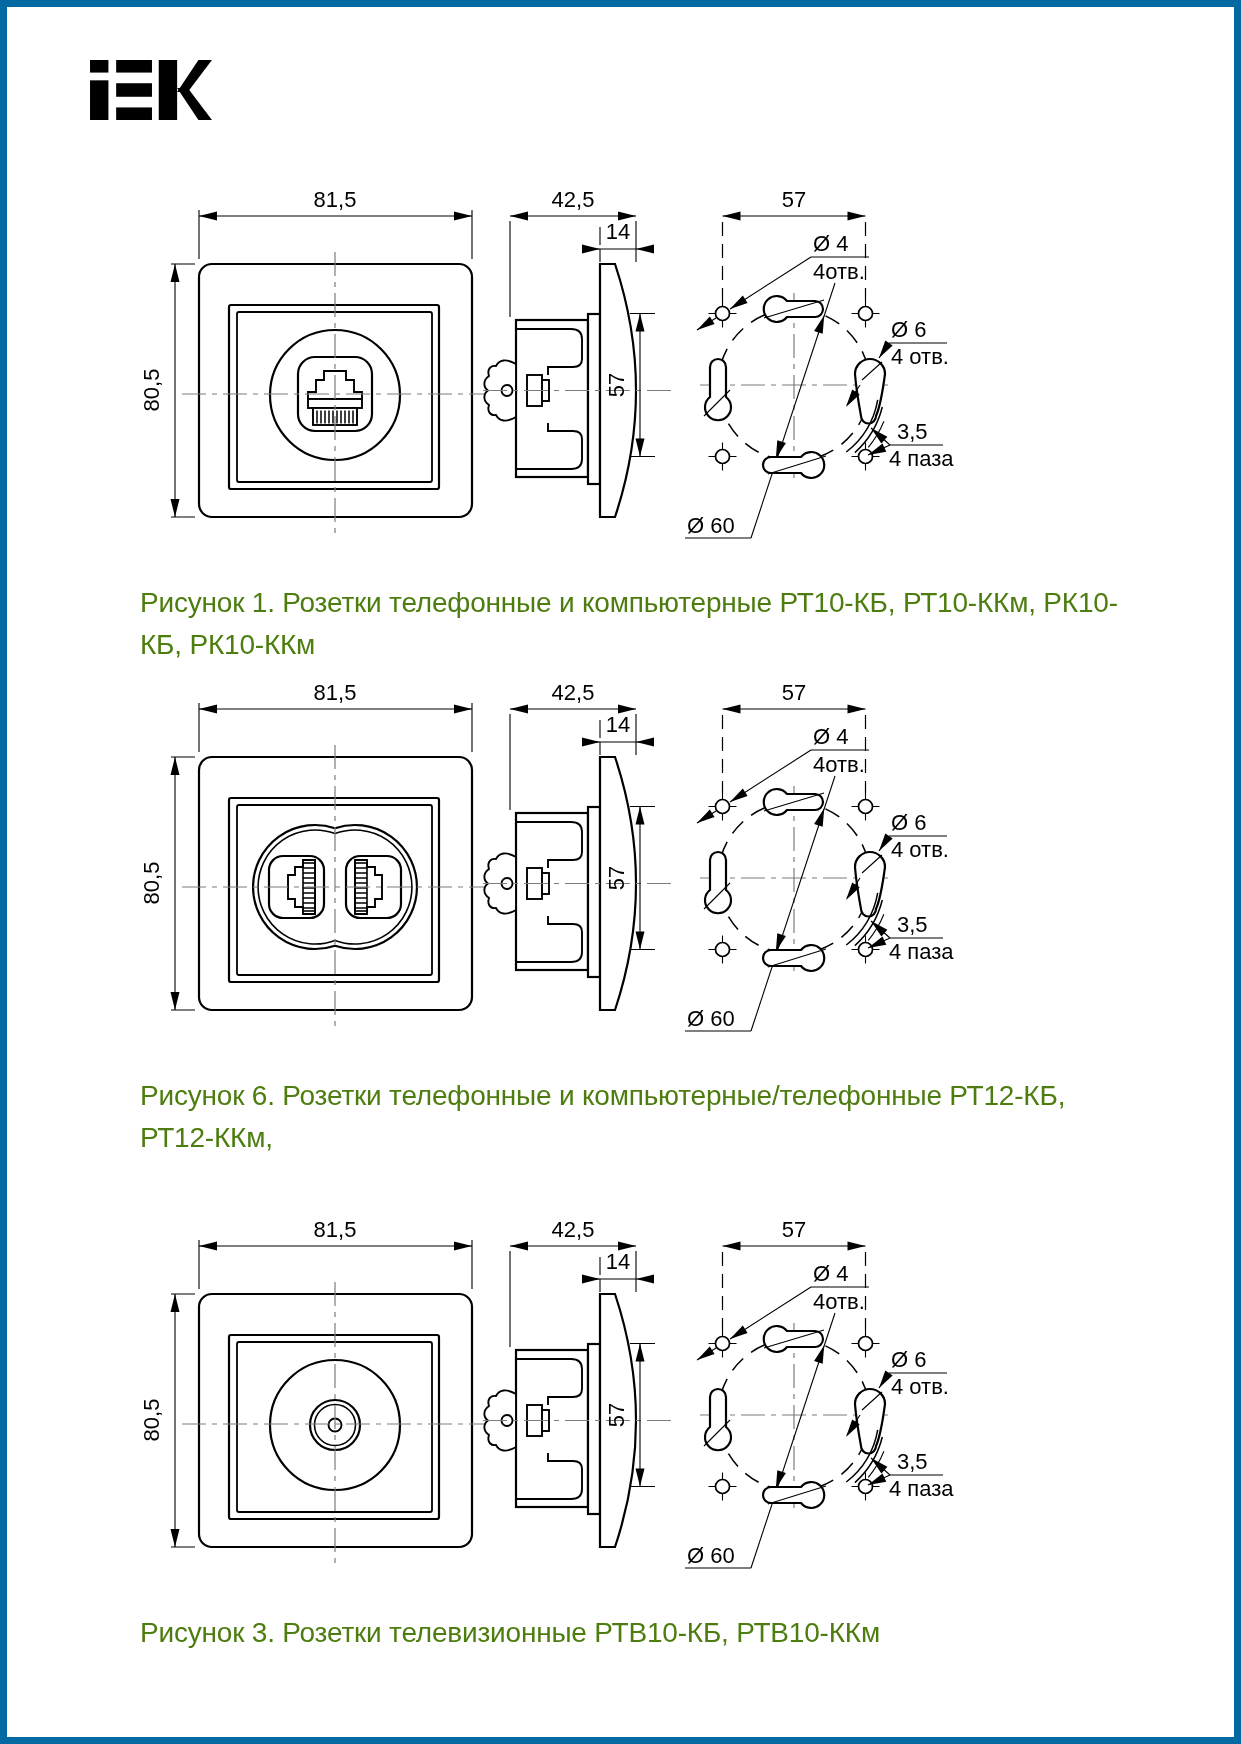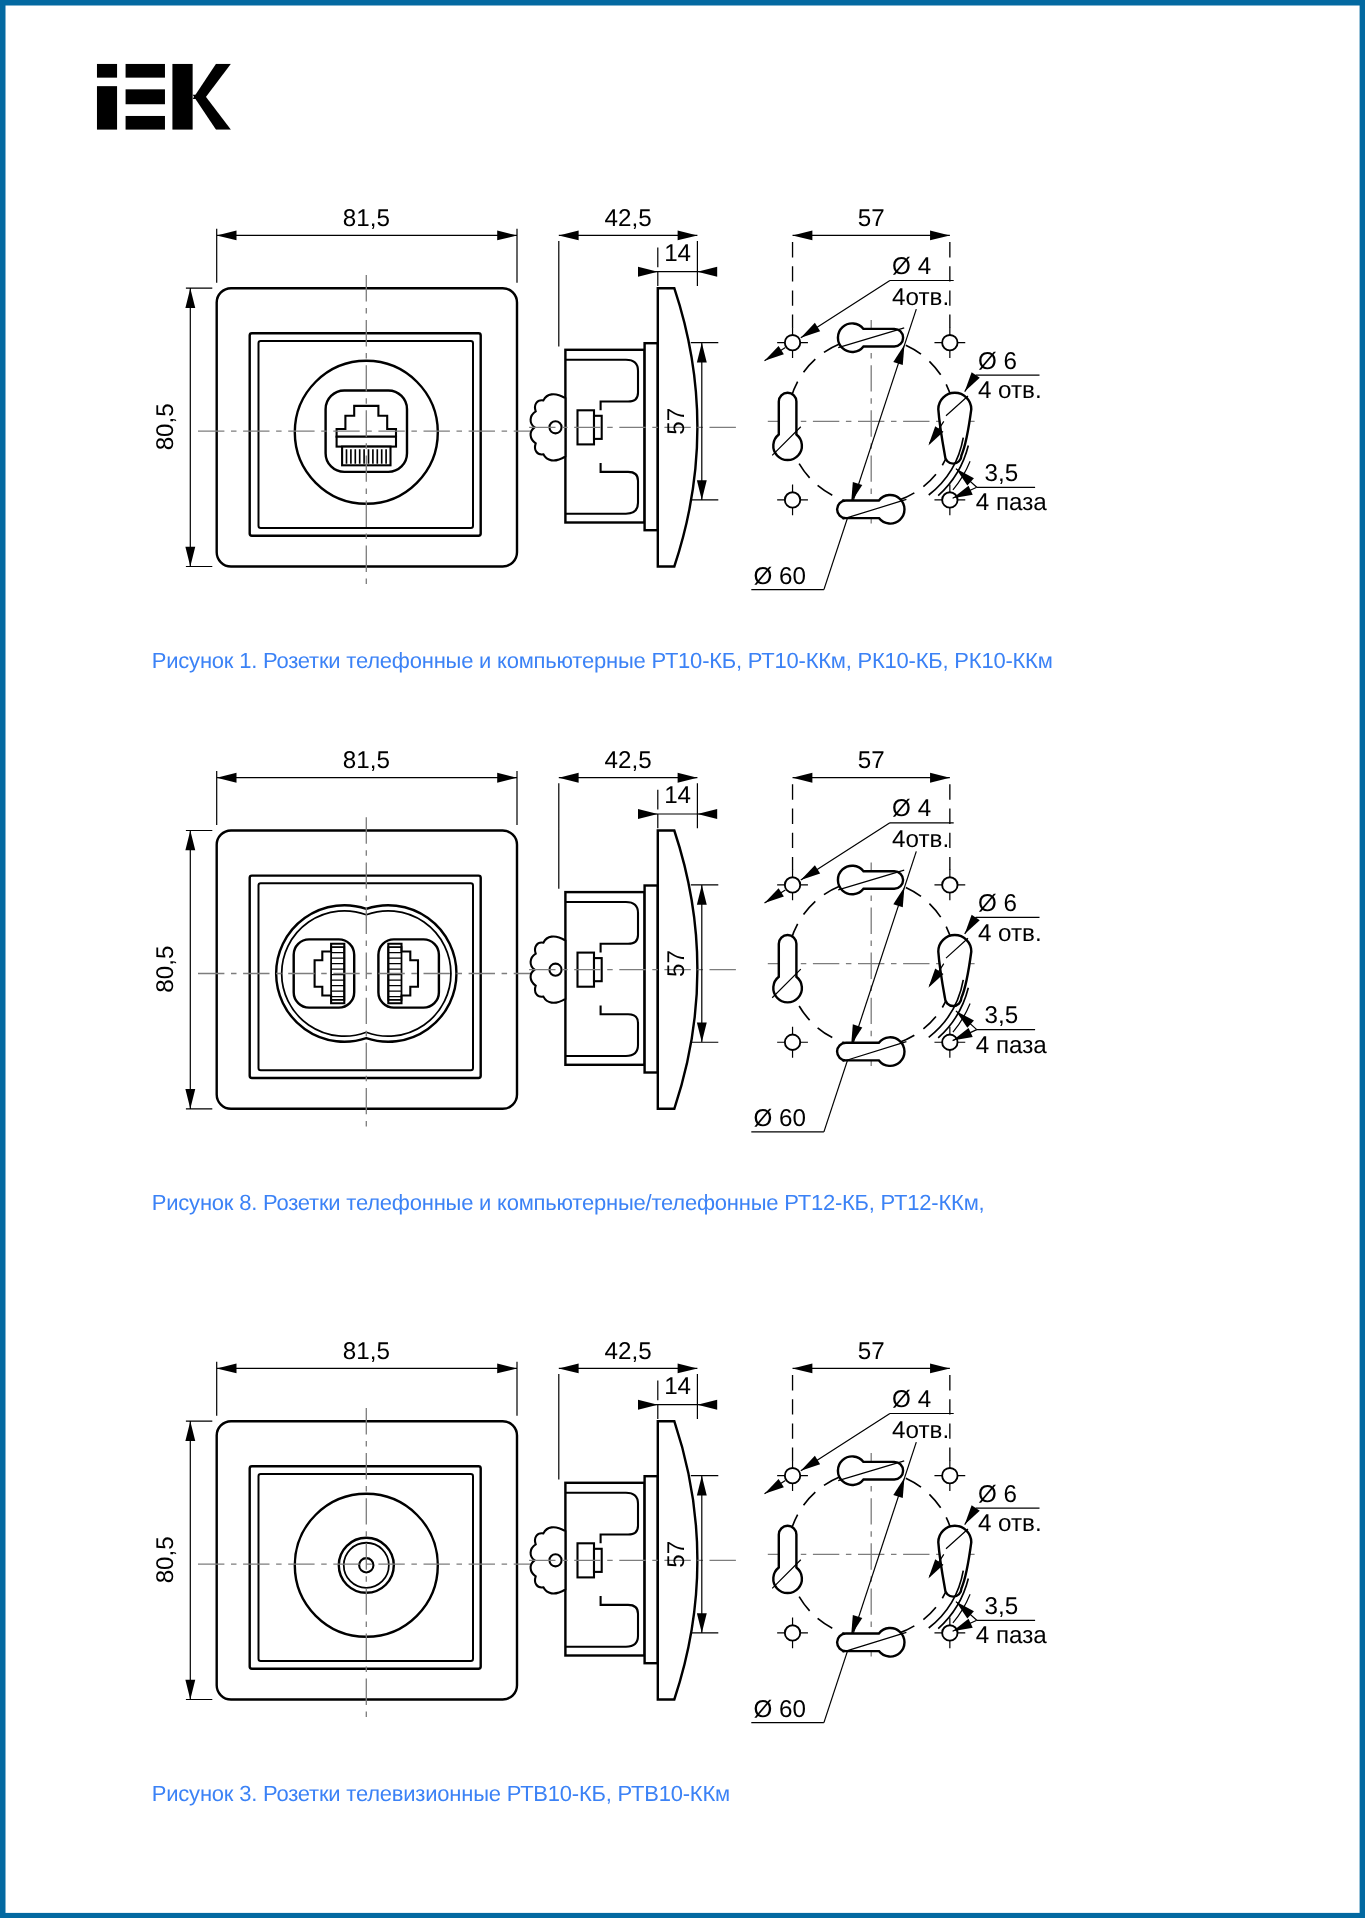--- a/index.html
+++ b/index.html
@@ -1,30 +1,30 @@
 <!DOCTYPE html>
 <html><head>
 <meta charset="utf-8">
 <style>
   html,body{margin:0;padding:0;background:#e8e8e8;}
   .page{
     position:relative;
     width:1241px;height:1744px;
     background:#fff;
-    border:5px solid #0369a1;
+    border:7px solid #0369a1;
     box-sizing:border-box;
     font-family:"Liberation Sans",sans-serif;
     overflow:hidden;
   }
   .logo{position:absolute;left:83px;top:53px;width:122px;height:60px;}
   .figure{position:absolute;left:120px;width:1021px;height:480px;}
   .drawing{display:block;width:1020px;height:378px;}
   .caption{
     position:absolute;left:13px;top:415px;width:1000px;
-    font-size:20px;line-height:42px;color:#3b82f6;letter-spacing:-0.2px;
+    font-size:28px;line-height:42px;color:#4d7c0f;letter-spacing:-0.2px;
   }
   
   .ol{fill:#fff;stroke:#000;stroke-width:2.2;}
   .ol2{fill:none;stroke:#000;stroke-width:2.2;}
   .md{fill:#fff;stroke:#000;stroke-width:1.9;}
   .mdn{fill:none;stroke:#000;stroke-width:1.9;}
   .thin{fill:none;stroke:#000;stroke-width:1.1;}
   .thin15{fill:none;stroke:#000;stroke-width:1.5;}
   .cl{fill:none;stroke:#7d7d7d;stroke-width:1.2;stroke-dasharray:24 6 5 6;}
   .dashx{fill:none;stroke:#000;stroke-width:1.2;stroke-dasharray:14 8;}
@@ -369,21 +369,21 @@
         </g>
 
         <g>
           <path class="thin" d="M558,371 H624"></path>
           <text x="560" y="366">Ø 60</text>
         </g>
       </g>
     </svg>
 
     <div class="caption">
-      <div>Рисунок 8. Розетки телефонные и компьютерные/телефонные РТ12-КБ, РТ12-ККм,</div>
+      <div>Рисунок 6. Розетки телефонные и компьютерные/телефонные РТ12-КБ, РТ12-ККм,</div>
     </div>
   </section>
 
   <section class="figure" data-variant="2" style="top: 1190px;">
     <svg class="drawing" viewBox="0 0 1020 378">
 
       <g>
         <rect class="ol" x="72" y="97" width="273" height="253" rx="13"></rect>
         <rect class="ol" x="102" y="138" width="210" height="184" rx="2"></rect>
         <rect class="ol2" x="110" y="145" width="195" height="170" rx="2" style="stroke-width:1.8"></rect>

